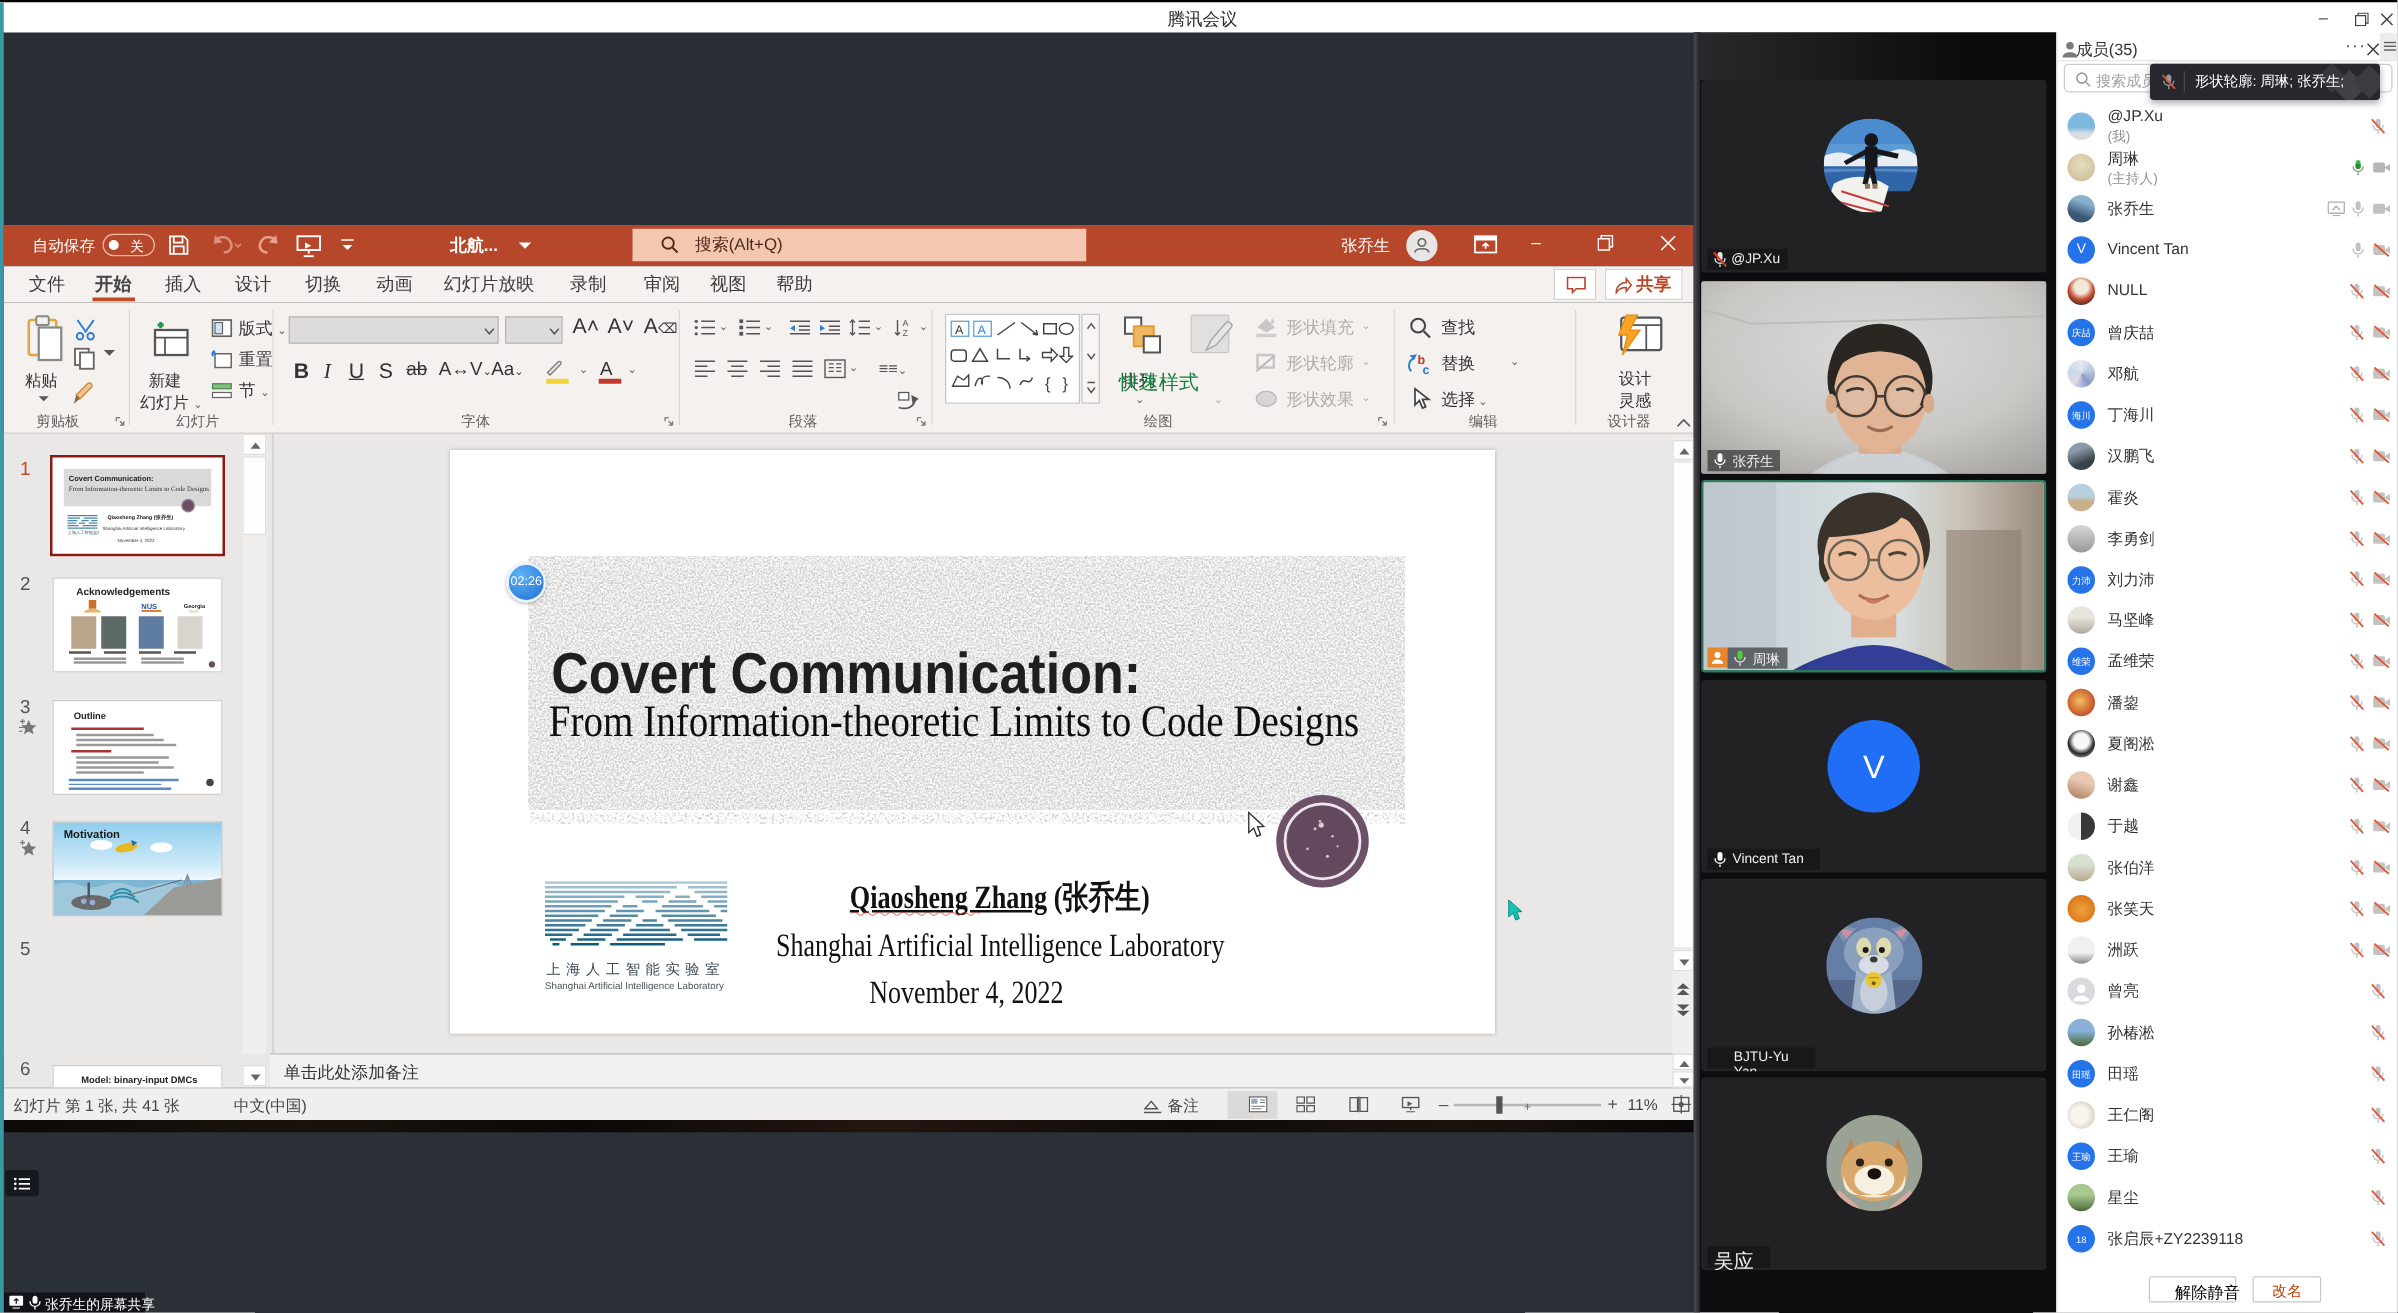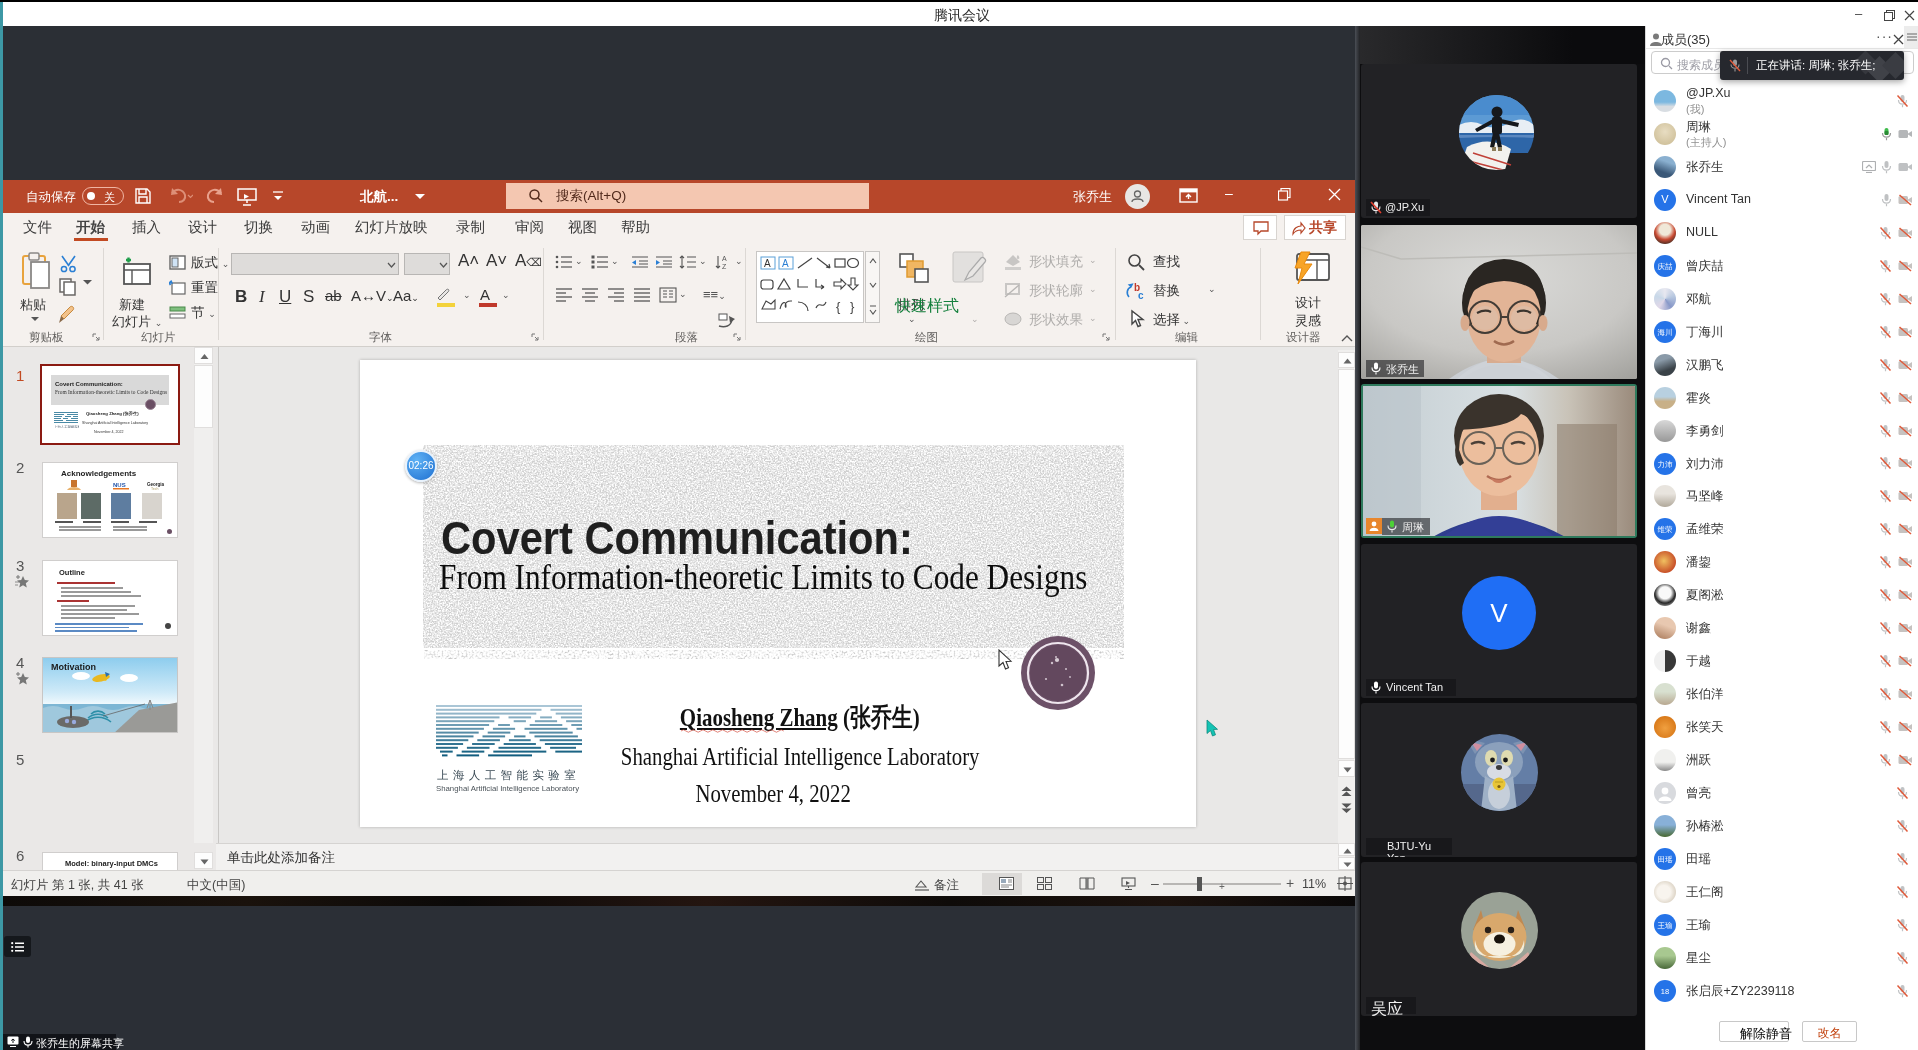--- a/index.html
+++ b/index.html
@@ -275,21 +275,21 @@
         <path d="M4 4 h4 M4 7 h4 M4 10 h4 M10 4 h4 M10 7 h4 M10 10 h4" stroke="#555" stroke-width="1"></path>
       </svg>
 <div class="abs" style="left:676px;top:47px;font-size:9px;color:#555;">⌄</div>
 <div class="abs" style="left:700px;top:45px;font-size:13px;color:#555;">≡≡<span style="font-size:9px;">⌄</span></div>
 <svg class="abs" style="left:712px;top:12px;" width="18" height="16" viewBox="0 0 18 16"></svg>
 <svg class="abs" style="left:714px;top:70px;" width="22" height="18" viewBox="0 0 22 18">
         <path d="M2 14 c6,2 12,0 13,-6" fill="none" stroke="#555" stroke-width="1.4"></path>
         <path d="M12 4 l6 3 l-5 4z" fill="#555"></path>
         <rect x="2" y="2" width="8" height="6" fill="#fff" stroke="#555" stroke-width="1"></rect>
       </svg>
-<div class="abs" style="left:628px;top:88px;font-size:11.5px;color:#605e5c;margin-left:44px;">段落</div>
+<div class="abs" style="left:628px;top:88px;font-size:11.5px;color:#605e5c;">段落</div>
 <svg class="abs" style="left:729px;top:90px;" width="10" height="10" viewBox="0 0 10 10">
         <path d="M2 2 h3 M2 2 v3 M8 8 h-3 M8 8 v-3 M8 8 L5 5" stroke="#777" stroke-width="1"></path>
       </svg>
 
 <div class="abs" style="left:753px;top:9px;width:108px;height:72px;background:#fff;border:1px solid #c8c6c4;">
         <svg class="abs" style="left:3px;top:2px;" width="100" height="66" viewBox="0 0 100 66">
           <rect x="1" y="3" width="14" height="12" fill="none" stroke="#5aa0d8" stroke-width="1"></rect>
           <text x="4" y="13" font-size="10" fill="#333">A</text>
           <rect x="19" y="3" width="14" height="12" fill="none" stroke="#5aa0d8" stroke-width="1"></rect>
           <text x="22" y="13" font-size="10" fill="#2a7fd4">A</text>
@@ -962,21 +962,21 @@
 <div class="abs" style="left:74px;top:25px;width:184px;height:29px;background:#26282e;border-radius:3px;box-shadow:0 2px 6px rgba(0,0,0,0.35);overflow:hidden;">
   <svg class="abs" style="left:9px;top:8px;" width="12" height="13" viewBox="0 0 12 13">
           <rect x="4" y="0.5" width="4" height="6.5" rx="2" fill="#9a9a9a"></rect>
           <path d="M2 5.5 c0 5 8 5 8 0 M6 10 v2.4" stroke="#9a9a9a" stroke-width="1.1" fill="none"></path>
           <path d="M1 1 L11 12" stroke="#e05a3a" stroke-width="1.4"></path>
         </svg>
   <div class="abs" style="left:27px;top:6px;width:1px;height:17px;background:#4a4c52;"></div>
   <div class="abs" style="left:137px;top:3px;width:17px;height:17px;background:#36383e;transform:rotate(45deg);"></div>
   <div class="abs" style="left:150px;top:9px;width:19px;height:19px;background:#404248;transform:rotate(45deg);"></div>
   <div class="abs" style="left:166px;top:5px;width:19px;height:19px;background:#3a3c42;transform:rotate(45deg);"></div>
-  <div class="abs" style="left:36px;top:7px;font-size:11.5px;color:#fff;white-space:nowrap;">正在讲话: 周琳; 张乔生;</div>
+  <div class="abs" style="left:36px;top:7px;font-size:11.5px;color:#fff;white-space:nowrap;">形状轮廓: 周琳; 张乔生;</div>
 </div>
 
 <div class="abs" style="left:8px;top:64.0px;width:22px;height:22px;border-radius:50%;background:linear-gradient(180deg,#7cb8e0 55%,#d8dde2 75%);"></div>
 <div class="abs" style="left:40px;top:60.0px;font-size:12.5px;color:#333;white-space:nowrap;">@JP.Xu</div>
 <div class="abs" style="left:40px;top:76.0px;font-size:11px;color:#909090;white-space:nowrap;">(我)</div>
 <svg class="abs" style="left:250px;top:68.0px;" width="13" height="14" viewBox="0 0 13 14">
         <rect x="4.5" y="1" width="4" height="7" rx="2" fill="#c0c2c4"></rect>
         <path d="M2.5 6 c0 5.5 8 5.5 8 0 M6.5 11 v2.2" stroke="#c0c2c4" stroke-width="1.2" fill="none"></path>
         <path d="M1.5 1.5 L11.5 12.5" stroke="#e05a3a" stroke-width="1.5"></path>
       </svg>

